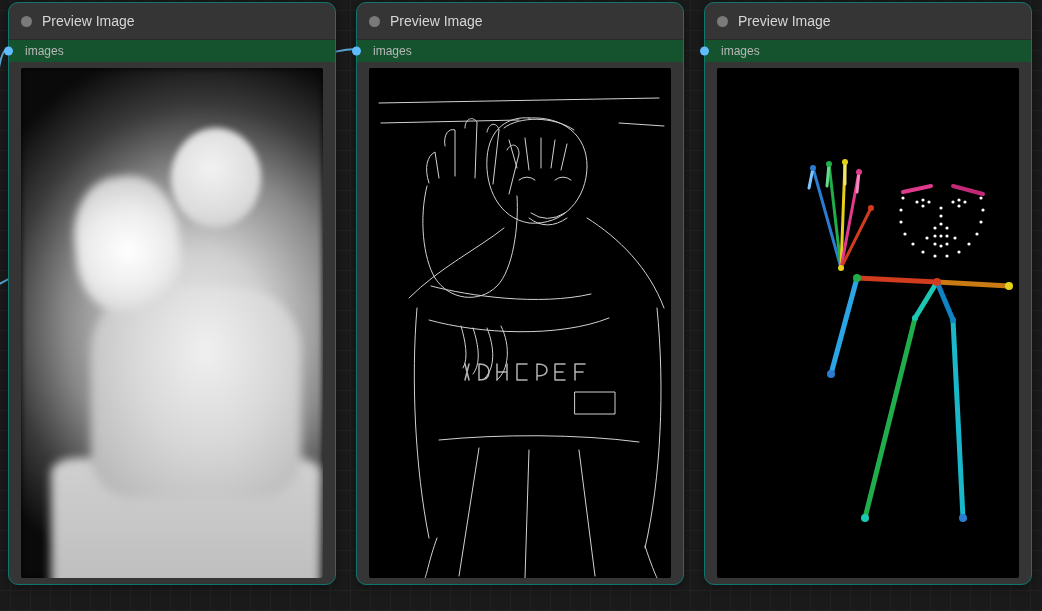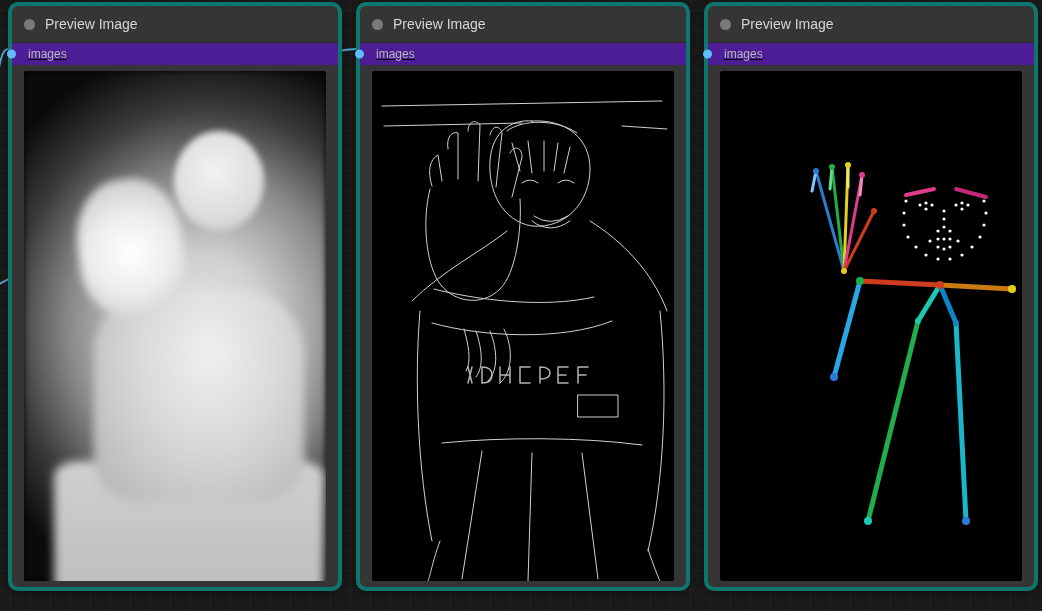--- a/index.html
+++ b/index.html
@@ -28,21 +28,21 @@
 
   .workspace {
     position: relative;
     width: 100%;
     height: 100%;
   }
 
   .node {
     position: absolute;
     background: #353535;
-    border: 4px solid #0f766e;
+    border: 1px solid #0f766e;
     border-radius: 10px;
     box-shadow: 0 2px 10px rgba(0,0,0,0.4);
     width: 326px;
     display: flex;
     flex-direction: column;
   }
 
   .node-header {
     display: flex;
     align-items: center;
@@ -66,22 +66,21 @@
     font-size: 14px;
     font-weight: 400;
   }
 
   .port-row {
     display: flex;
     align-items: center;
     height: 22px;
     padding: 0 12px;
     position: relative;
-    background: #4c1d95;
-    text-decoration: underline;
+    background: #14532d;
   }
 
   .port-row .port-dot {
     width: 9px;
     height: 9px;
     border-radius: 50%;
     background: #5ebcff;
     position: absolute;
     left: -5px;
     top: 50%;

